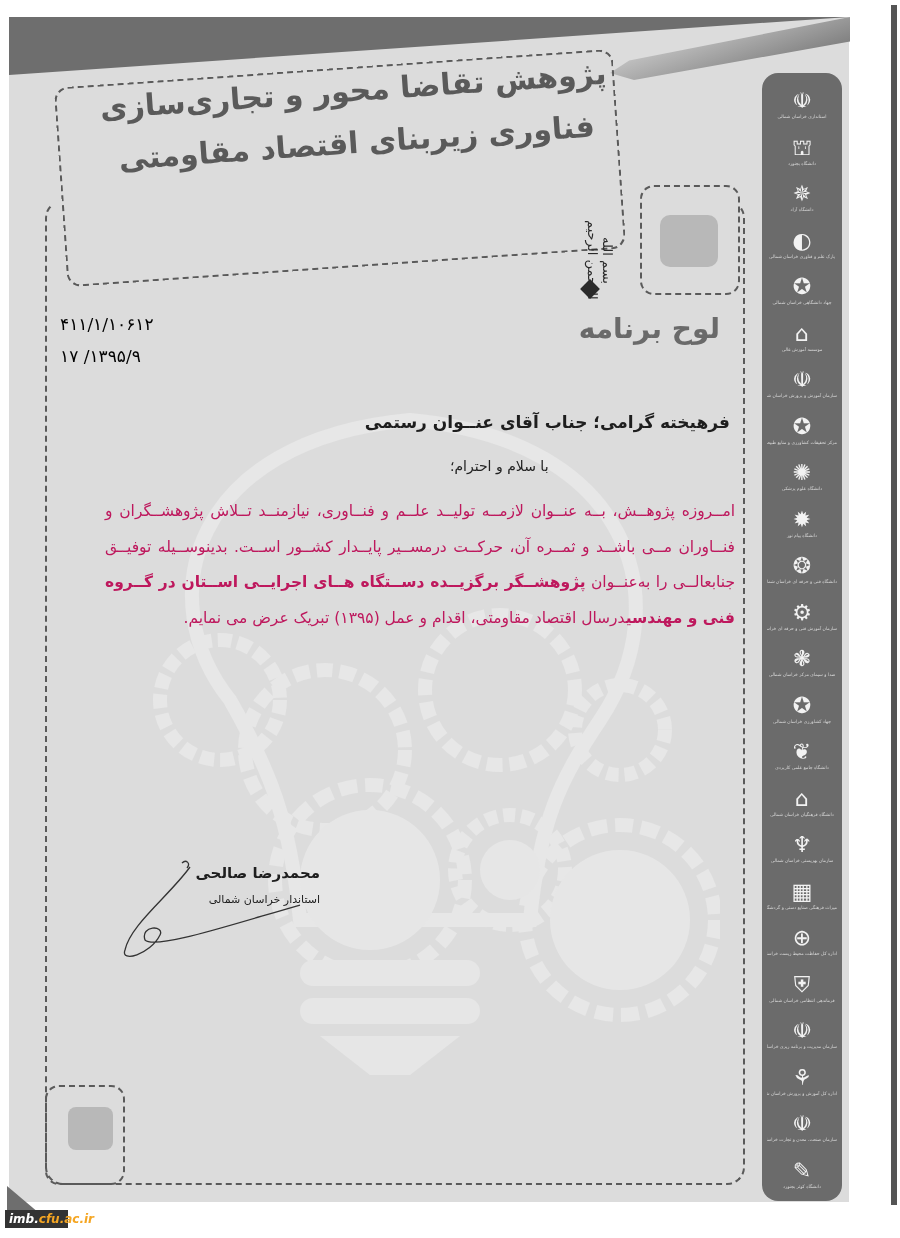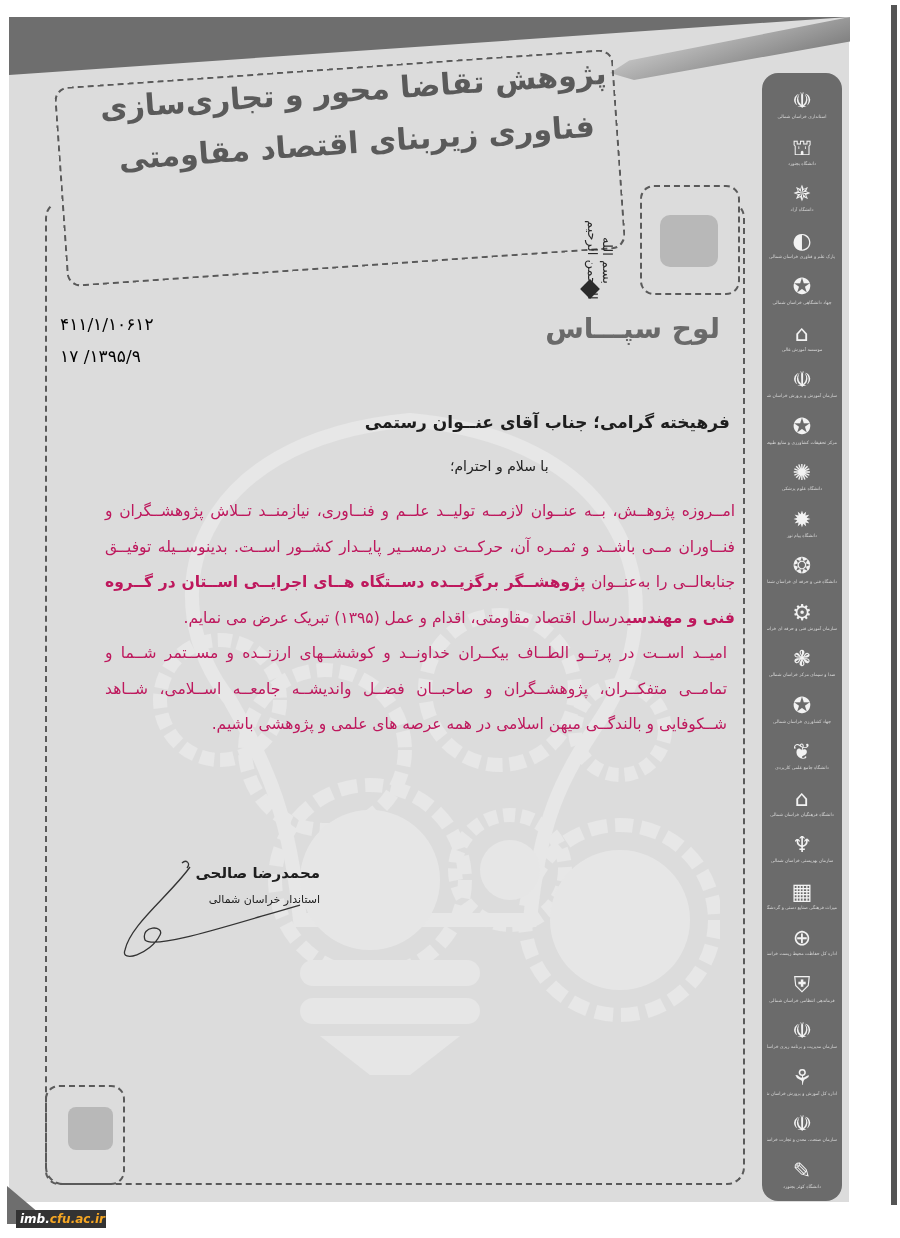--- a/index.html
+++ b/index.html
@@ -123,21 +123,21 @@
   }
   .logo-glyph {
     color: #f2f2f2; font-size: 22px; line-height: 26px; font-family: "DejaVu Sans", sans-serif;
   }
   .logo-caption {
     color: #d8d8d8; font-size: 4.5px; line-height: 6px; direction: rtl; text-align: center;
     width: 70px; overflow: hidden; white-space: nowrap;
   }
 
   .watermark {
-    position: absolute; left: 16px; top: 1210px; width: 90px; height: 18px;
+    position: absolute; left: 5px; top: 1210px; width: 63px; height: 18px;
     background: #333; color: #fff; font-style: italic; font-weight: bold;
     font-size: 12px; line-height: 18px; padding-left: 4px;
   }
   .watermark .accent { color: #f5a623; }
   .corner-tri {
     position: absolute; left: 7px; top: 1186px; width: 0; height: 0;
     border-left: 45px solid #6e6e6e; border-top: 38px solid transparent;
   }
 </style>
 </head>
@@ -178,33 +178,32 @@
 </svg>
 
 <div class="title">
   <div>پژوهش تقاضا محور و تجاری‌سازی</div>
   <div>فناوری زیربنای اقتصاد مقاومتی</div>
 </div>
 
 <div class="basmala">بسم الله الرحمن الرحیم</div>
 <div class="basmala-dot"></div>
 
-<div class="lowh">لوح سپـــاس</div>
+<div class="lowh">لوح برنامه</div>
 
 <div class="ref">
   <div>۴۱۱/۱/۱۰۶۱۲</div>
   <div>۱۳۹۵/۹/ ۱۷</div>
 </div>
 
 <div class="addressee">فرهیخته گرامی؛ جناب آقای عنــوان رستمی</div>
 <div class="greeting">با سلام و احترام؛</div>
 
 <div class="body-text">
   <p><span>امــروزه پژوهــش، بــه عنــوان لازمــه تولیــد علــم و فنــاوری، نیازمنــد تــلاش پژوهشــگران و فنــاوران مــی باشــد و ثمــره آن، حرکــت درمســیر پایــدار کشــور اســت. بدینوســیله توفیــق جنابعالــی را به‌عنــوان </span><b>پژوهشــگر برگزیــده دســتگاه هــای اجرایــی اســتان در گــروه فنی و مهندسی</b><span>درسال اقتصاد مقاومتی، اقدام و عمل (۱۳۹۵) تبریک عرض می نمایم.</span></p>
-  <p style="padding-right:8px;">امیــد اســت در پرتــو الطــاف بیکــران خداونــد و کوششــهای ارزنــده و مســتمر شــما و تمامــی متفکــران، پژوهشــگران و صاحبــان فضــل واندیشــه جامعــه اســلامی، شــاهد شــکوفایی و بالندگــی میهن اسلامی در همه عرصه های علمی و پژوهشی باشیم.</p>
 </div>
 
 <svg class="signature" viewBox="0 0 240 110">
   <path d="M80 12 C 60 40, 20 70, 15 95 C 10 108, 40 100, 50 80 C 55 70, 30 70, 35 85 C 45 95, 120 70, 190 50" fill="none" stroke="#333" stroke-width="1.3"></path>
   <path d="M72 8 c 4 -4 9 0 5 5" fill="none" stroke="#333" stroke-width="1.3"></path>
 </svg>
 <div class="sig-name">محمدرضا صالحی</div>
 <div class="sig-title">استاندار خراسان شمالی</div>
 
 <div class="logo-strip" id="logo-strip">

